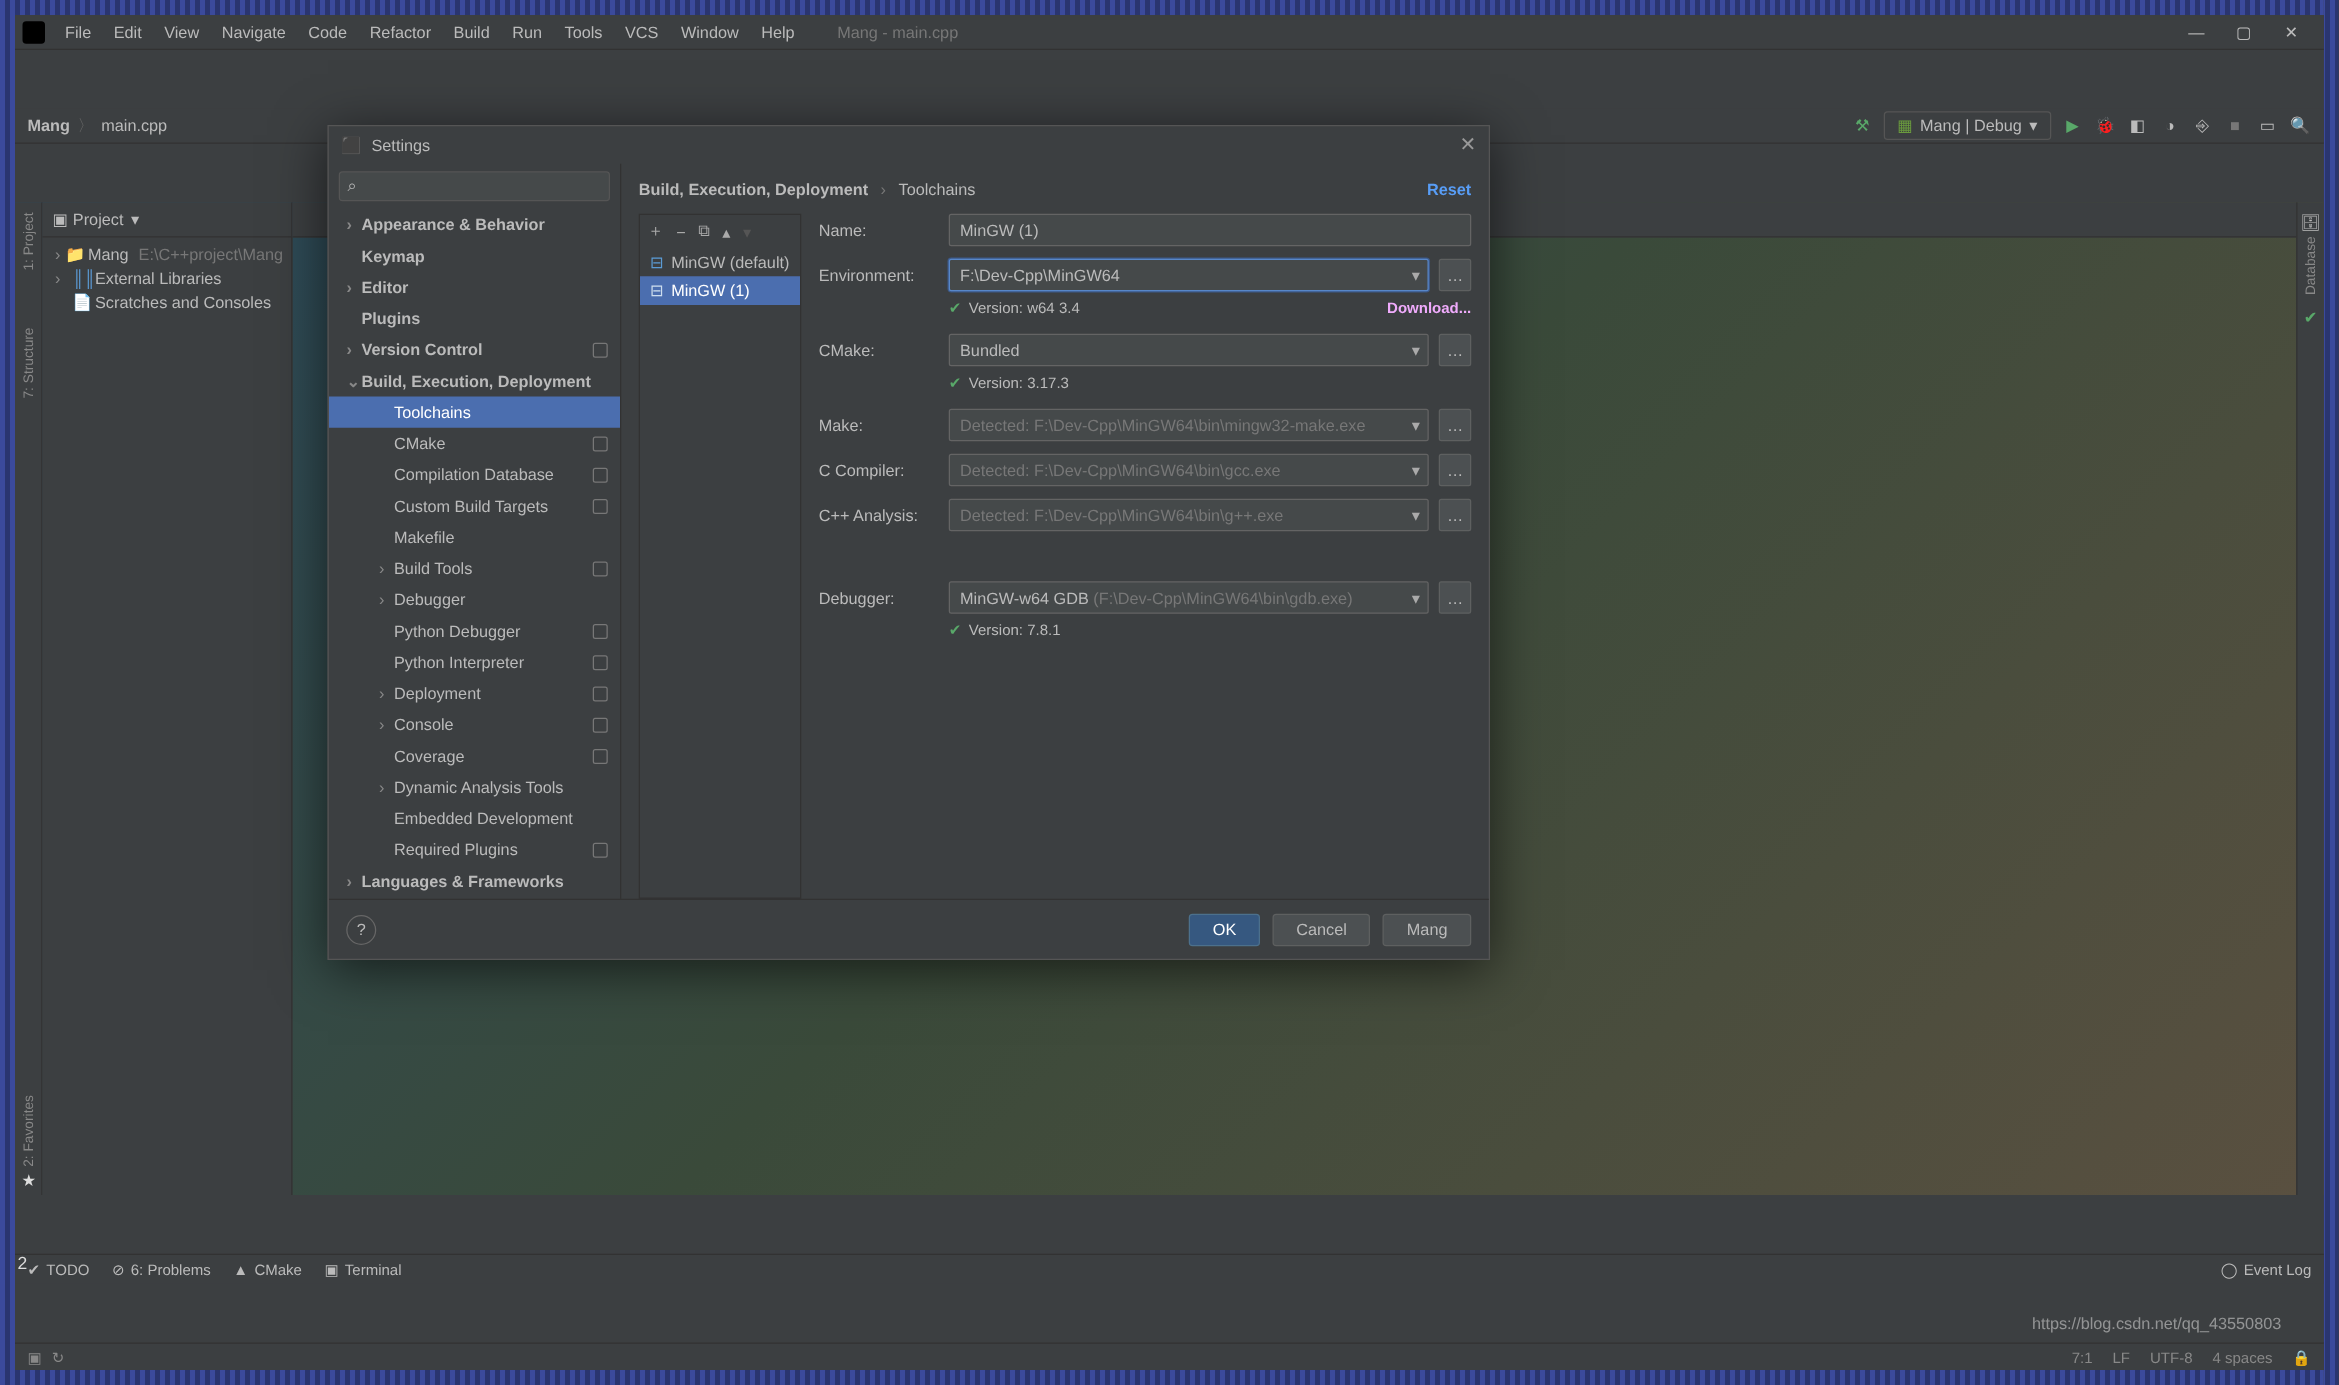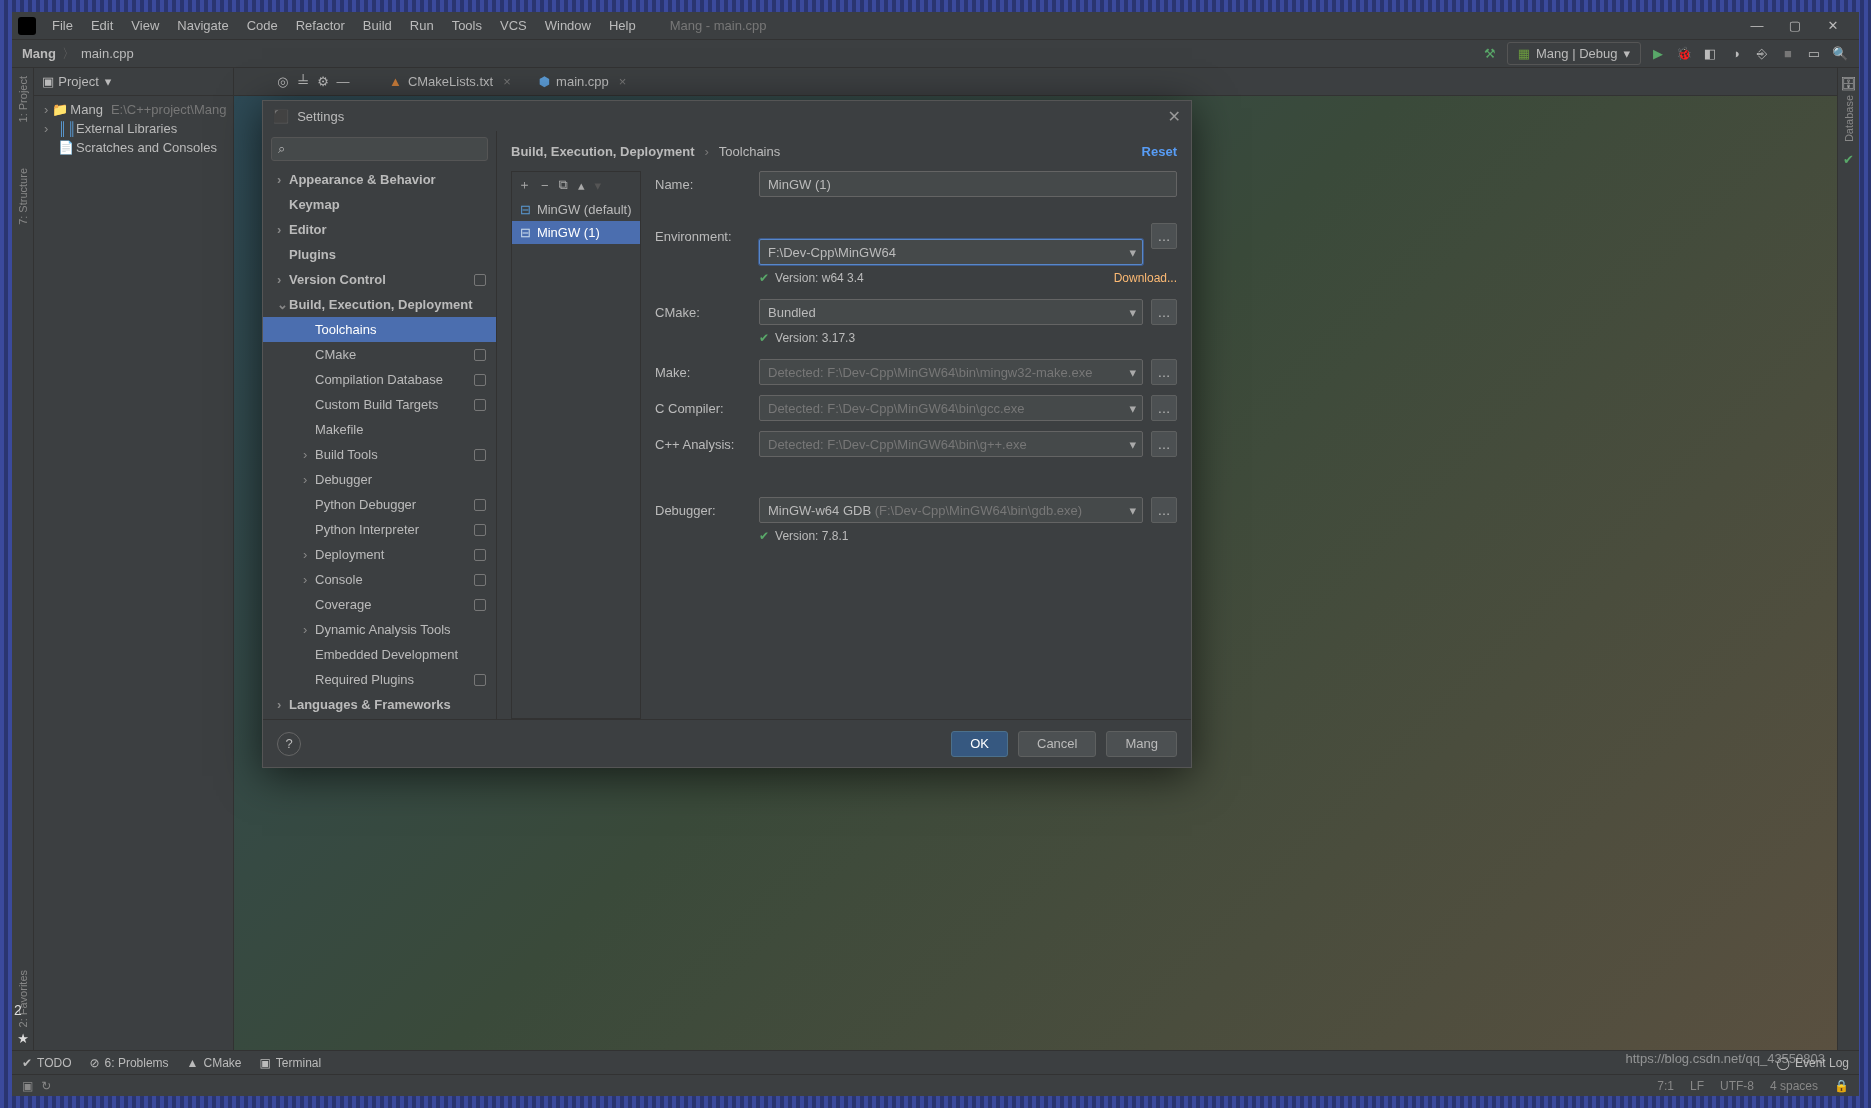--- a/index.html
+++ b/index.html
@@ -1,20 +1,20 @@
 <!DOCTYPE html>
 <html><head>
 <meta charset="utf-8">
 <style>
 * { margin:0; padding:0; box-sizing:border-box; font-family:"Segoe UI",Arial,sans-serif; }
 body { background:#3c3f41; width:1871px; height:1108px; overflow:hidden; position:relative; color:#bbb; font-size:13px; }
 
 
 .frame { position:absolute; inset:0; border:12px solid; border-image:repeating-linear-gradient(90deg,#3b4a9c 0 4px,#2a3570 4px 8px) 12; }
-.app { position:absolute; inset:12px; background:#3c3f41; display:flex; flex-direction:column; }
+.app { position:absolute; inset:12px; background:#3c3f41; display:flex; flex-direction:column;gap:47px; }
 
 
 .menubar { height:28px; background:#3c3f41; border-bottom:1px solid #323232; display:flex; align-items:center; padding:0 6px; gap:2px; }
 .menubar .logo { width:18px; height:18px; border-radius:3px; background:#000; margin-right:6px; }
 .menubar .mitem { padding:3px 8px; cursor:default; }
 .menubar .title { margin-left:24px; color:#777; }
 .menubar .spacer { flex:1; }
 .winbtns { display:flex; gap:10px; padding:0 6px; }
 .winbtns span { width:28px; height:20px; display:flex; align-items:center; justify-content:center; }
 
@@ -82,26 +82,26 @@
 .bc .reset { margin-left:auto; color:#589df6; font-weight:600; }
 .tcrow { flex:1; display:flex; gap:14px; min-height:0; }
 .tclist { width:130px; border:1px solid #323232; display:flex; flex-direction:column; }
 .tctools { height:26px; display:flex; align-items:center; gap:10px; padding:0 6px; color:#aaa; }
 .tcitem { padding:4px 8px; display:flex; align-items:center; gap:6px; }
 .tcitem.sel { background:#4b6eaf; color:#fff; }
 .tcform { flex:1; }
 .frow { display:flex; align-items:center; margin-bottom:10px; }
 .frow .lbl { width:104px; }
 .frow .fld { flex:1; height:26px; background:#45494a; border:1px solid #646464; border-radius:2px; padding:0 8px; display:flex; align-items:center; position:relative; }
-.frow .fld.hl { border-color:#5887c9; box-shadow:0 0 0 1px #3d5a8a;margin-top:32px; }
+.frow .fld.hl { border-color:#5887c9; box-shadow:0 0 0 1px #3d5a8a; }
 .frow .fld .dd { position:absolute; right:6px; color:#aaa; }
 .frow .bbtn { width:26px; height:26px; margin-left:8px; background:#4c5052; border:1px solid #5e6060; border-radius:2px; display:flex; align-items:center; justify-content:center; }
 .vrow { padding-left:104px; display:flex; align-items:center; gap:6px; font-size:12px; margin-top:-4px; margin-bottom:14px; }
 .vrow .chk { color:#59a869; }
-.vrow .dl { margin-left:auto; color:#fdba74; }
+.vrow .dl { margin-left:auto; color:#f0abfc;font-weight:bold; }
 .dim2 { color:#777; }
 
 
 .dlg-btns { height:48px; border-top:1px solid #323232; display:flex; align-items:center; padding:0 14px; gap:10px; }
 .dlg-btns .help { width:24px; height:24px; border:1px solid #666; border-radius:12px; display:flex; align-items:center; justify-content:center; }
 .dlg-btns .sp { flex:1; }
 .dlg-btns button { height:26px; padding:0 18px; background:#4c5052; border:1px solid #5e6060; border-radius:3px; color:#bbb; font-size:13px; }
 .dlg-btns button.pri { background:#365880; border-color:#4c708c; color:#fff;text-align:right; }
 
 .watermark { position:absolute; right:34px; bottom:30px; color:#ccc; font-size:13px; opacity:.6; }

